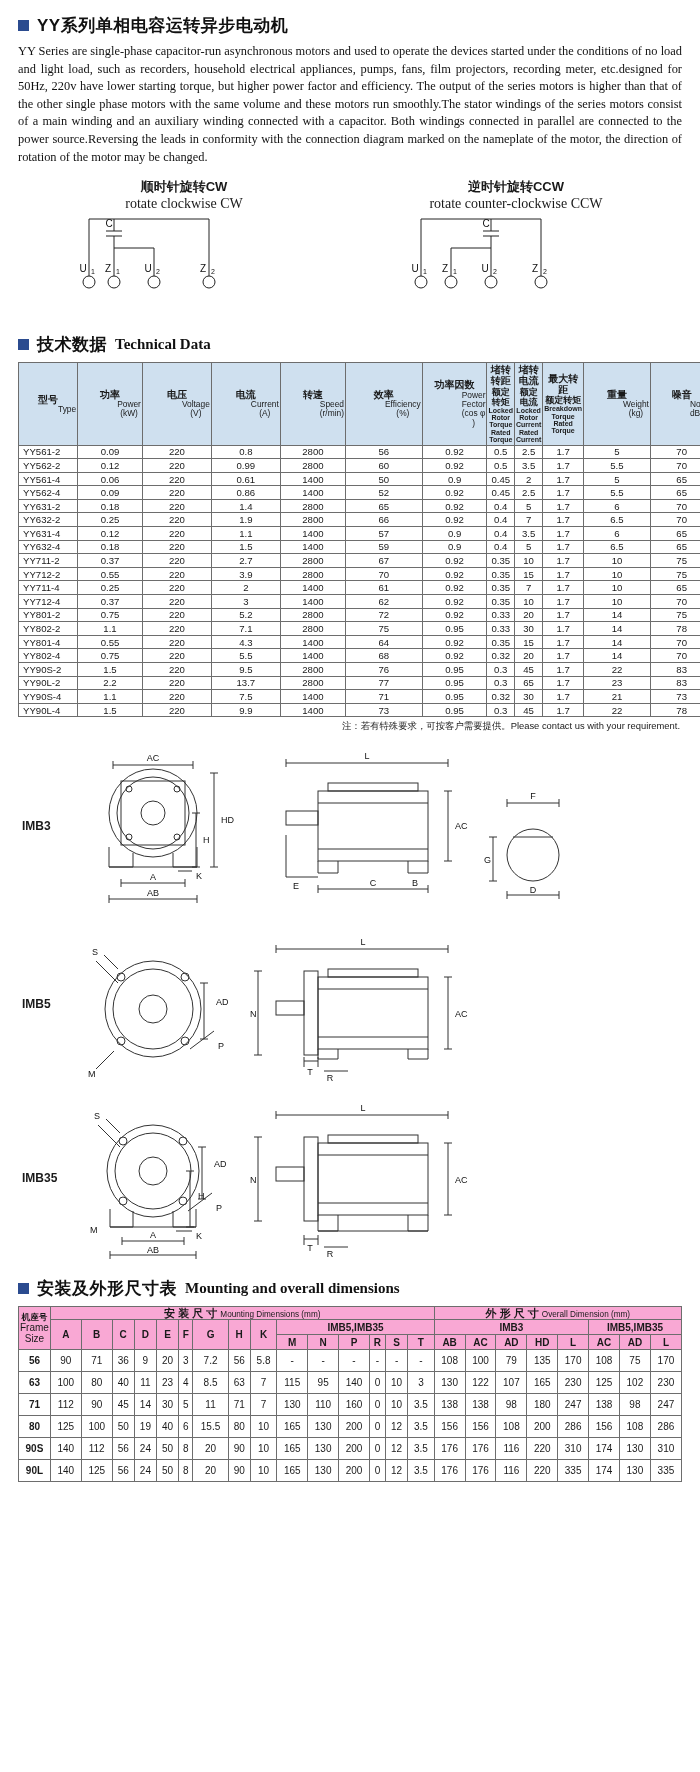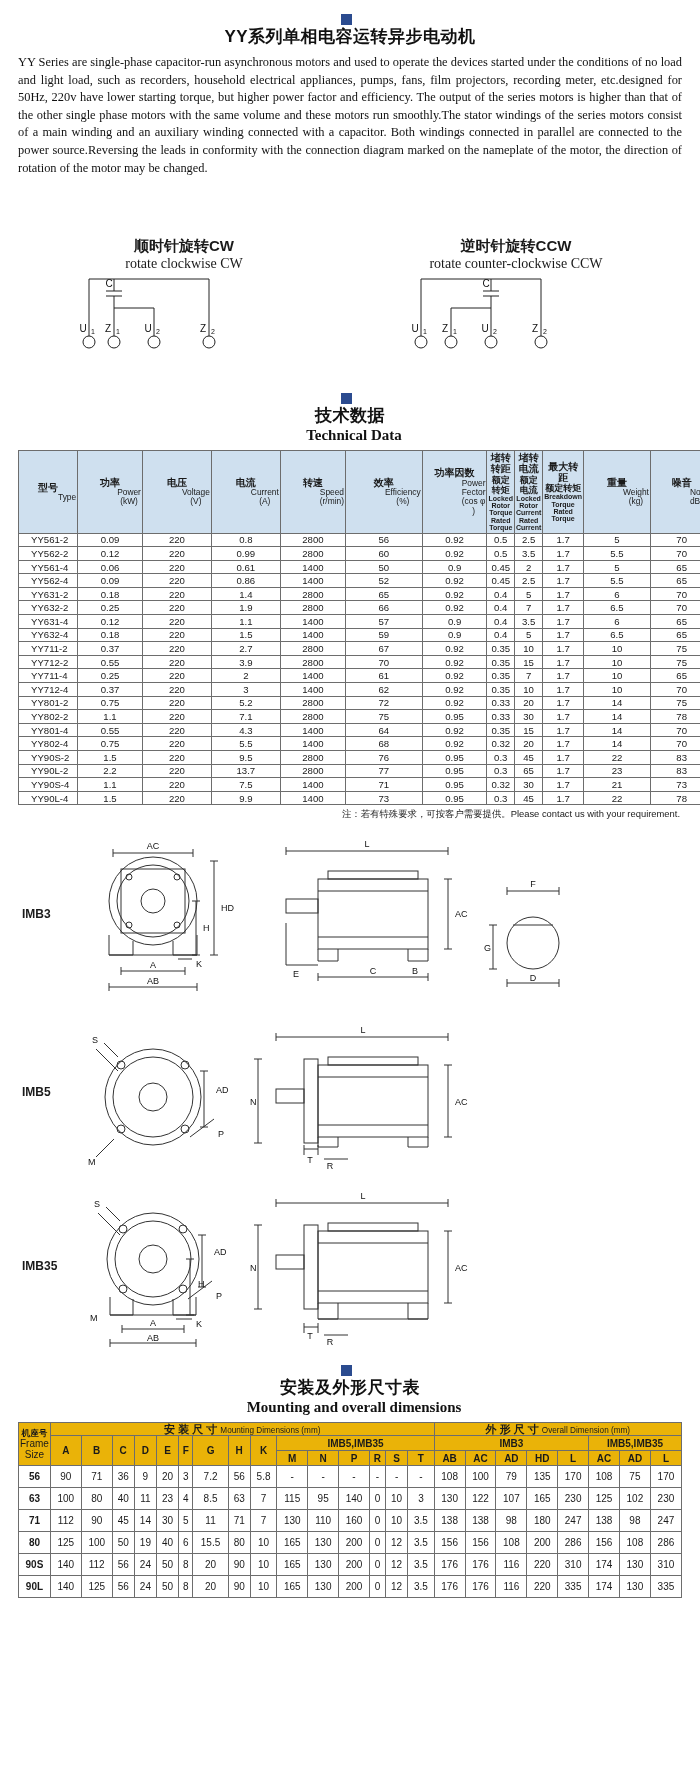--- a/index.html
+++ b/index.html
@@ -6,21 +6,21 @@
   html, body { margin:0; padding:0; }
   body {
     width:700px;
     font-family:"Liberation Serif", serif;
     color:#1a1a1a;
     background:#ffffff;
   }
   .page { width:700px; padding:14px 18px 18px 18px; }
 
   
-  .sec-head { display:flex; align-items:center; margin:0 0 6px 0;flex-direction:column; }
+  .sec-head { display:flex; align-items:center; margin:0 0 6px 0; }
   .sec-head .marker {
     width:11px; height:11px; background:#2b4b8f; margin-right:8px; flex:none;
   }
   .sec-head .cn {
     font-family:"Liberation Sans", sans-serif;
     font-weight:bold; font-size:16px; color:#111; letter-spacing:0.5px;
   }
   .sec-head.big .cn { font-size:17px; }
   .sec-head .en {
     font-family:"Liberation Serif", serif;
@@ -37,63 +37,63 @@
   .intro .en-text {
     font-size:12.4px; line-height:1.42; margin-top:4px; color:#111;
   }
 
   
   .conn-wrap { margin:4px 0 10px 0; }
   .conn-row { display:flex; justify-content:space-around; }
   .conn-box { width:300px; text-align:center; }
   .conn-title-cn {
     font-family:"Liberation Sans", sans-serif;
-    font-size:15px; font-weight:bold;margin-top:48px;
+    font-size:13px; font-weight:bold;
   }
   .conn-title-en { font-size:14px; }
   .conn-svg { margin-top:2px; }
 
   
   table { border-collapse:collapse; }
   .tech {
     width:100%; font-family:"Liberation Sans", sans-serif;
     font-size:9.2px; margin-top:4px;
   }
   .tech th, .tech td {
     border:1px solid #6d6d6d; text-align:center; padding:0;
   }
   .tech thead th {
     background:#cfe0ef; line-height:1.12; padding:1px 1px;
   }
   .tech thead th .h-cn { font-size:10px; font-weight:bold; display:block; }
   .tech thead th .h-en { font-size:8.4px; font-weight:normal; display:block;padding-left:38px; }
   .tech thead th .h-en2 { font-size:7px; font-weight:bold; display:block; line-height:1.05;}
   .tech tbody td { height:13.6px; background:#fff; font-size:9.6px; }
-  .tech tbody tr td:first-child { text-align:left; padding-left:12px; font-size:9.6px; }
+  .tech tbody tr td:first-child { text-align:left; padding-left:4px; font-size:9.6px; }
   .note {
     font-family:"Liberation Sans", sans-serif;
     font-size:9.4px; text-align:right; margin:3px 2px 10px 0;
   }
 
   
   .draw-block { position:relative; margin-bottom:4px; }
   .draw-label {
     font-family:"Liberation Sans", sans-serif;
     font-weight:bold; font-size:12px;
   }
 
   
   .dims {
     width:100%; font-family:"Liberation Sans", sans-serif;
     font-size:9.2px; margin-top:4px;
   }
   .dims th, .dims td {
     border:1px solid #6d6d6d; text-align:center; padding:0 1px;
   }
-  .dims thead th { background:#eab308; line-height:1.1; }
+  .dims thead th { background:#f9a8d4; line-height:1.1; }
   .dims thead th.grp { font-size:11px; font-weight:bold; }
   .dims thead th.grp .sub { font-size:8.2px; font-weight:normal; }
   .dims thead th.col { font-size:10px; font-weight:bold; height:15px; }
   .dims tbody td { height:22px; font-size:10px; background:#fff; }
   .dims .framecell { font-weight:bold; }
   .vtitle { font-size:8.6px; line-height:1.1; font-weight:bold; }
   .vtitle .en { font-size:10px; font-weight:normal; display:block; }
 
   svg text { font-family:"Liberation Sans", sans-serif; }
 </style>

